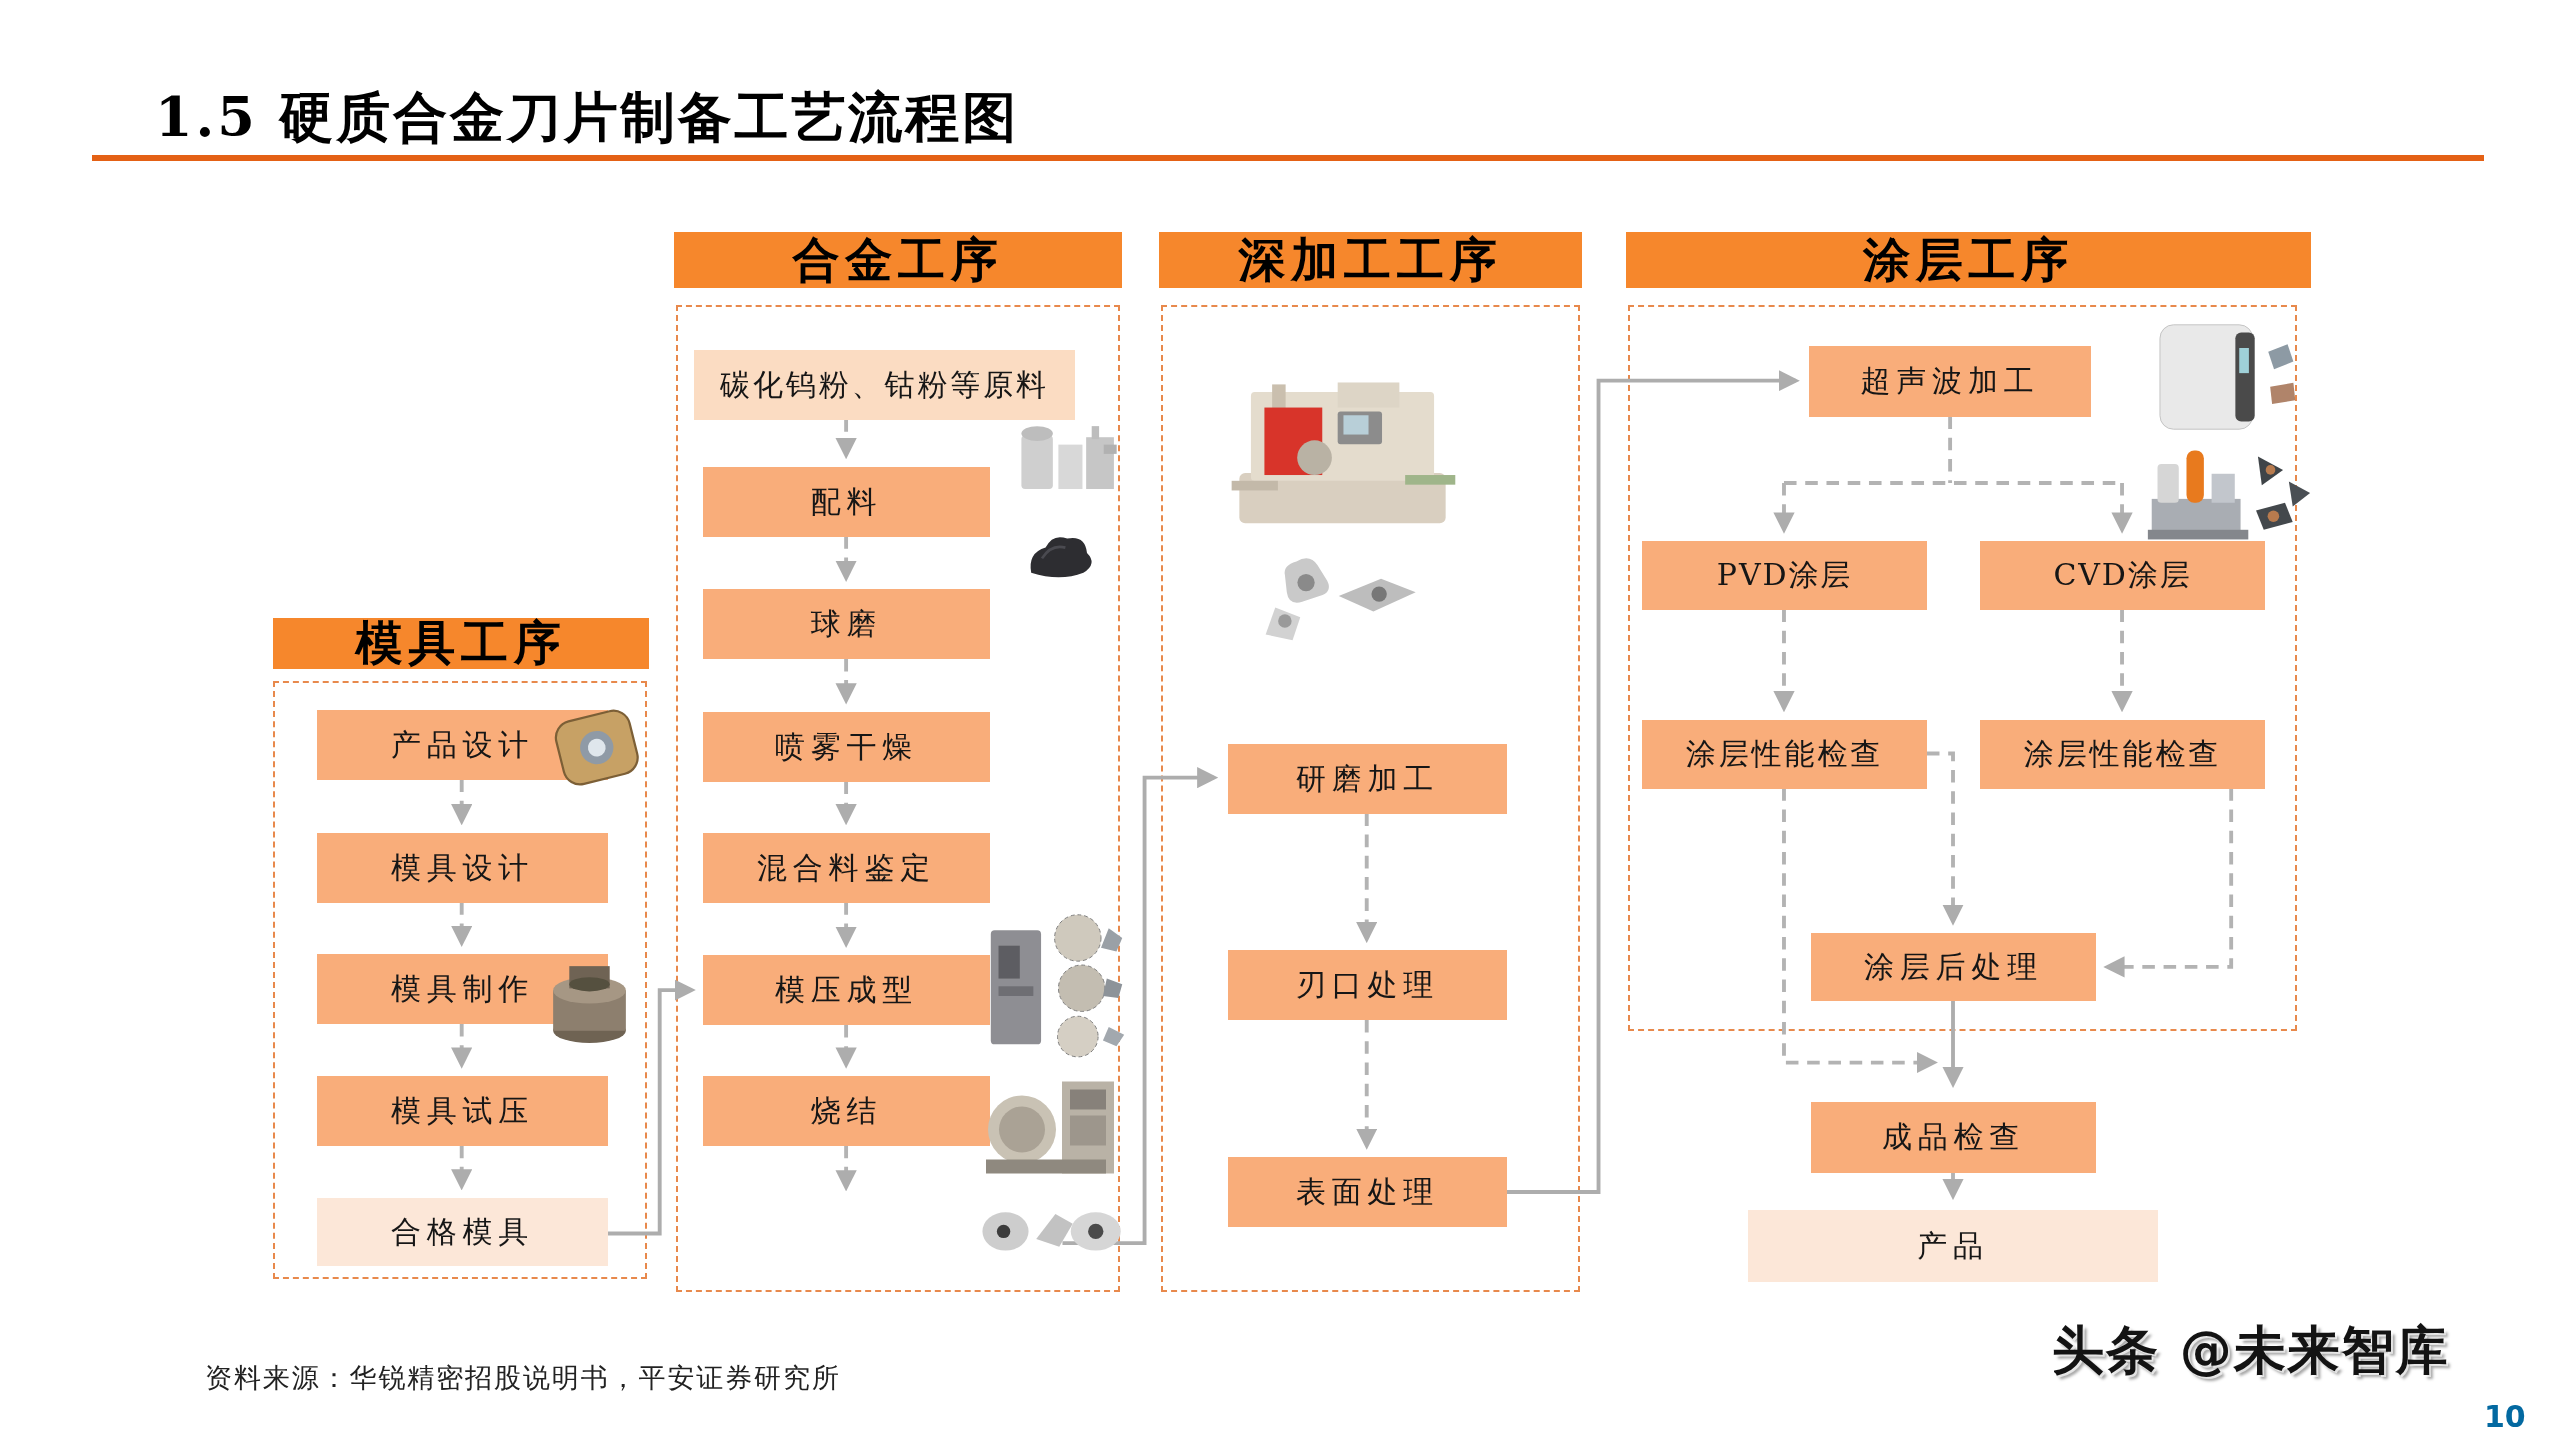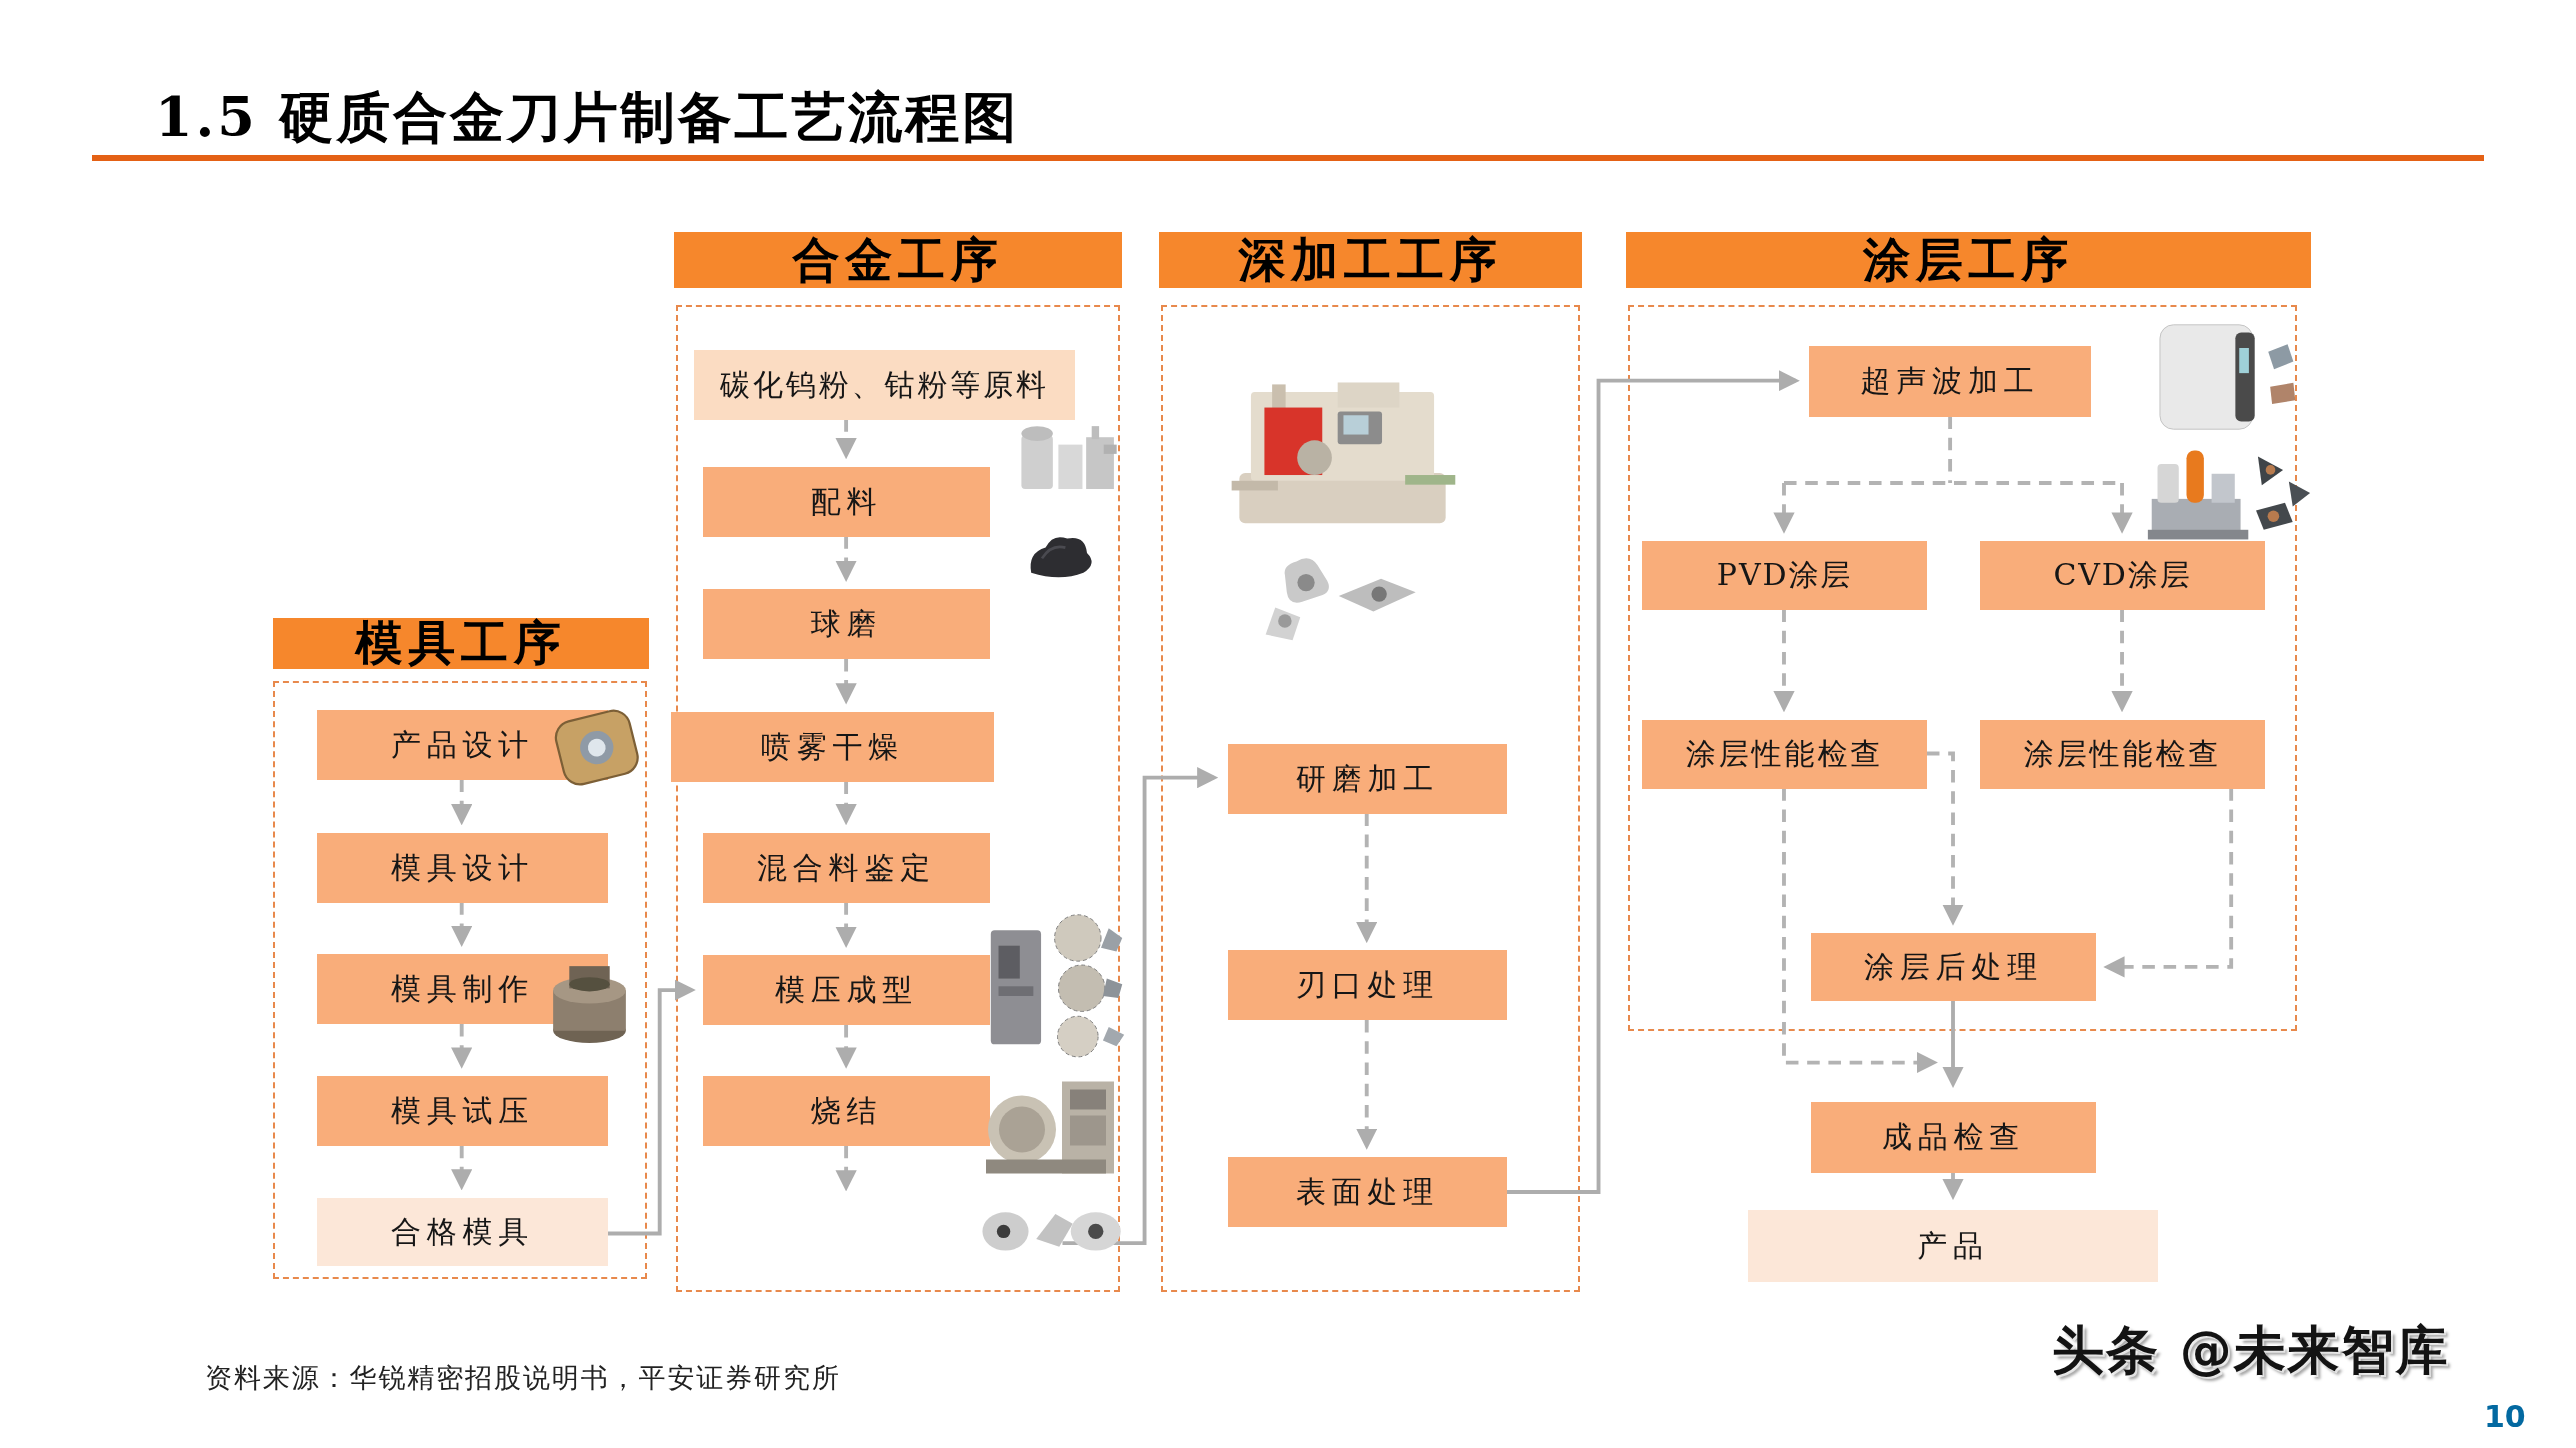--- a/index.html
+++ b/index.html
@@ -116,21 +116,21 @@
 
   <div class="bx" style="left:317px;top:710px;width:291px;height:70px">产品设计</div>
   <div class="bx" style="left:317px;top:833px;width:291px;height:70px">模具设计</div>
   <div class="bx" style="left:317px;top:954px;width:291px;height:70px">模具制作</div>
   <div class="bx" style="left:317px;top:1076px;width:291px;height:70px">模具试压</div>
   <div class="bx pale" style="left:317px;top:1198px;width:291px;height:68px">合格模具</div>
 
   <div class="bx mid" style="left:694px;top:350px;width:381px;height:70px;letter-spacing:2.9px">碳化钨粉、钴粉等原料</div>
   <div class="bx" style="left:703px;top:467px;width:287px;height:70px">配料</div>
   <div class="bx" style="left:703px;top:589px;width:287px;height:70px">球磨</div>
-  <div class="bx" style="left:671px;top:712px;width:323px;height:70px">喷雾干燥</div>
+  <div class="bx" style="left:703px;top:712px;width:287px;height:70px">喷雾干燥</div>
   <div class="bx" style="left:703px;top:833px;width:287px;height:70px">混合料鉴定</div>
   <div class="bx" style="left:703px;top:955px;width:287px;height:70px">模压成型</div>
   <div class="bx" style="left:703px;top:1076px;width:287px;height:70px">烧结</div>
 
   <div class="bx" style="left:1228px;top:744px;width:279px;height:70px">研磨加工</div>
   <div class="bx" style="left:1228px;top:950px;width:279px;height:70px">刃口处理</div>
   <div class="bx" style="left:1228px;top:1157px;width:279px;height:70px">表面处理</div>
 
   <div class="bx" style="left:1809px;top:346px;width:282px;height:71px">超声波加工</div>
   <div class="bx" style="left:1642px;top:541px;width:285px;height:69px;letter-spacing:1.9px">PVD涂层</div>

